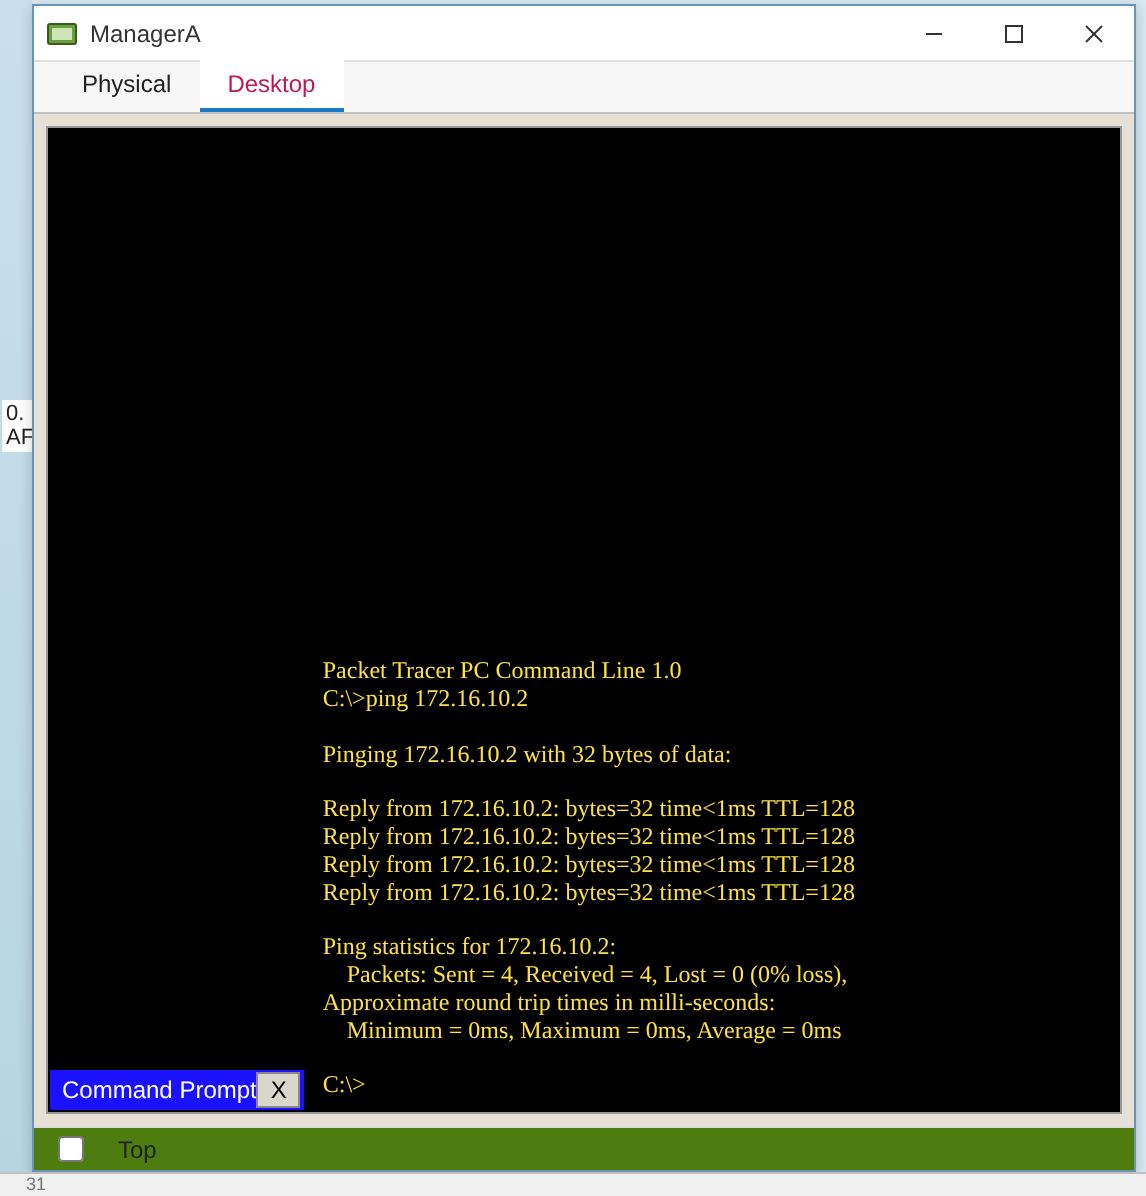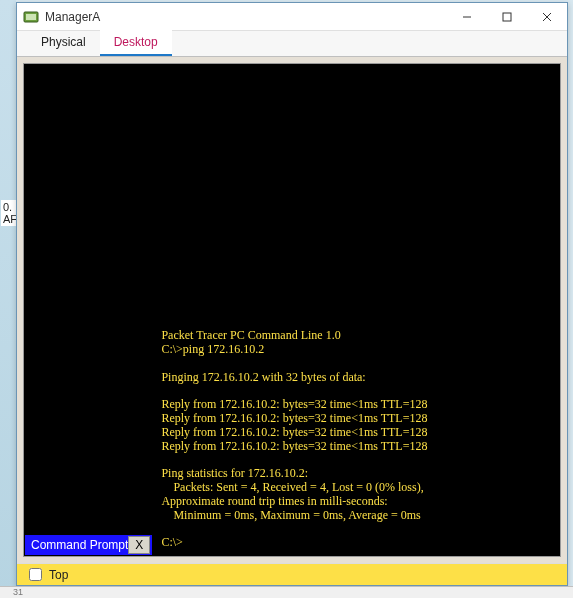--- a/index.html
+++ b/index.html
@@ -126,22 +126,22 @@
     line-height: 1.15;
     padding: 6px 8px;
     white-space: pre;
     overflow: hidden;
   }
   .footer {
     height: 22px;
     display: flex;
     align-items: center;
     padding-left: 8px;
-    gap: 4px;
-    background: #fde047;
+    gap: 14px;
+    background: #4d7c0f;
     border-top: 1px solid #ddd;
   }
   .footer input[type=checkbox] {
     width: 13px; height: 13px;
   }
   .footer label { font-size: 12px; color: #222; }
   .bottom-thin {
     position: absolute;
     left: 0; bottom: 0;
     width: 573px; height: 12px;

